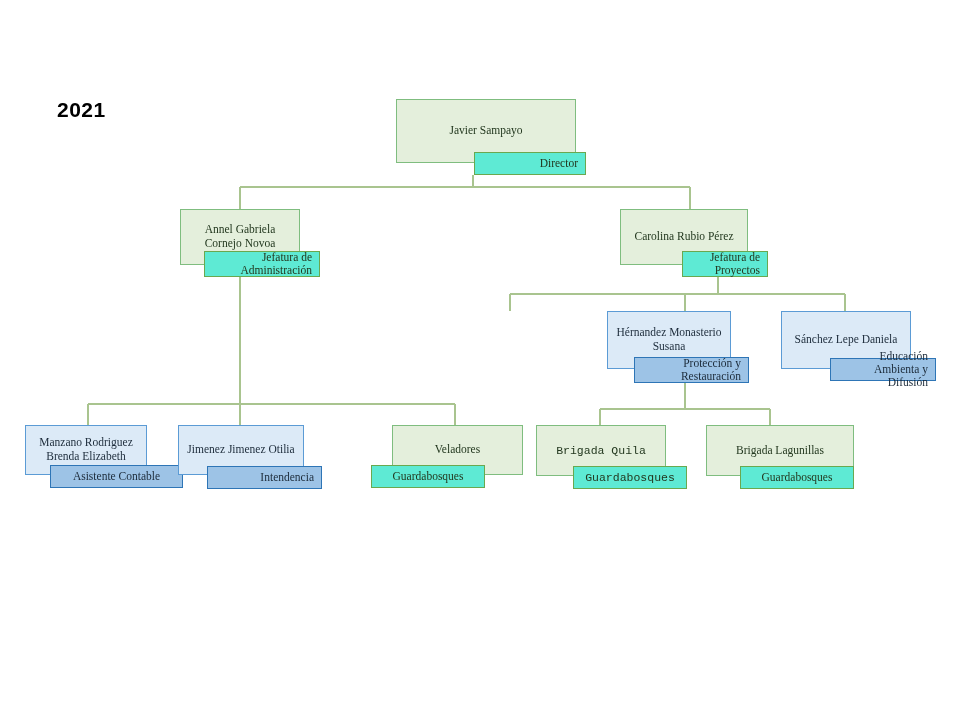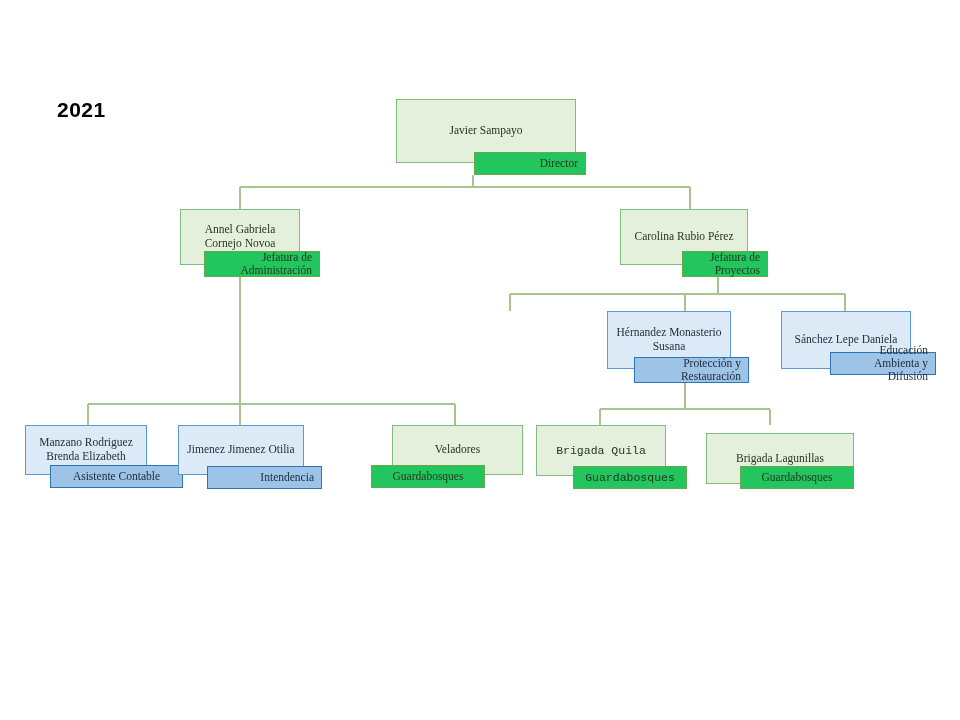--- a/index.html
+++ b/index.html
@@ -61,21 +61,21 @@
     font-size: 11.5px;
     padding: 1px 7px 1px 4px;
     white-space: pre-line;
   }
   .green .node-body {
     background: #e4efdc;
     border: 1px solid #7fbd7f;
     color: #23381f;
   }
   .green .node-badge {
-    background: #22c55e;
+    background: #5eead4;
     border: 1px solid #6aa84f;
     color: #23381f;
   }
   .blue .node-body {
     background: #dceaf7;
     border: 1px solid #5b9bd5;
     color: #1c2b3a;
   }
   .blue .node-badge {
     background: #9dc3e6;
@@ -147,21 +147,21 @@
   </div>
 
 
   <div class="node blue" style="left:607px; top:311px; width:142px; height:72px;padding-left:44px;">
     <div class="node-body" style="width:124px; height:58px;">Hérnandez Monasterio Susana</div>
     <div class="node-badge" style="left:27px; top:46px; width:115px; height:26px;">Protección y Restauración</div>
   </div>
 
   <div class="node blue" style="left:781px; top:311px; width:155px; height:72px;">
     <div class="node-body" style="width:130px; height:58px;">Sánchez Lepe Daniela</div>
-    <div class="node-badge badge-overflow" style="left:49px; top:41px; width:106px; height:23px;">
+    <div class="node-badge badge-overflow" style="left:49px; top:47px; width:106px; height:23px;">
       <span class="badge-text">Educación Ambienta y Difusión</span>
     </div>
   </div>
 
   <div class="node blue" style="left:25px; top:425px; width:140px; height:63px;">
     <div class="node-body" style="width:122px; height:50px;">Manzano Rodriguez Brenda Elizabeth</div>
     <div class="node-badge badge-left" style="left:25px; top:40px; width:133px; height:23px;">Asistente Contable</div>
   </div>
 
   <div class="node blue" style="left:178px; top:425px; width:144px; height:64px;">
@@ -173,17 +173,17 @@
     <div class="node-body" style="left:21px; width:131px; height:50px;text-align:center;">Veladores</div>
     <div class="node-badge badge-left" style="left:0px; top:40px; width:114px; height:23px;">Guardabosques</div>
   </div>
 
   <div class="node green" style="left:536px; top:425px; width:151px; height:60px;font-family:Liberation Mono, monospace;">
     <div class="node-body" style="width:130px; height:51px;">Brigada Quila</div>
     <div class="node-badge badge-left" style="left:37px; top:41px; width:114px; height:23px;">Guardabosques</div>
   </div>
 
   <div class="node green" style="left:706px; top:425px; width:148px; height:64px;">
-    <div class="node-body" style="width:148px; height:51px;margin-top:8px;">Brigada Lagunillas</div>
+    <div class="node-body" style="width:148px; height:51px;">Brigada Lagunillas</div>
     <div class="node-badge badge-left" style="left:34px; top:41px; width:114px; height:23px;">Guardabosques</div>
   </div>
 
 </div>
 
 </body></html>

